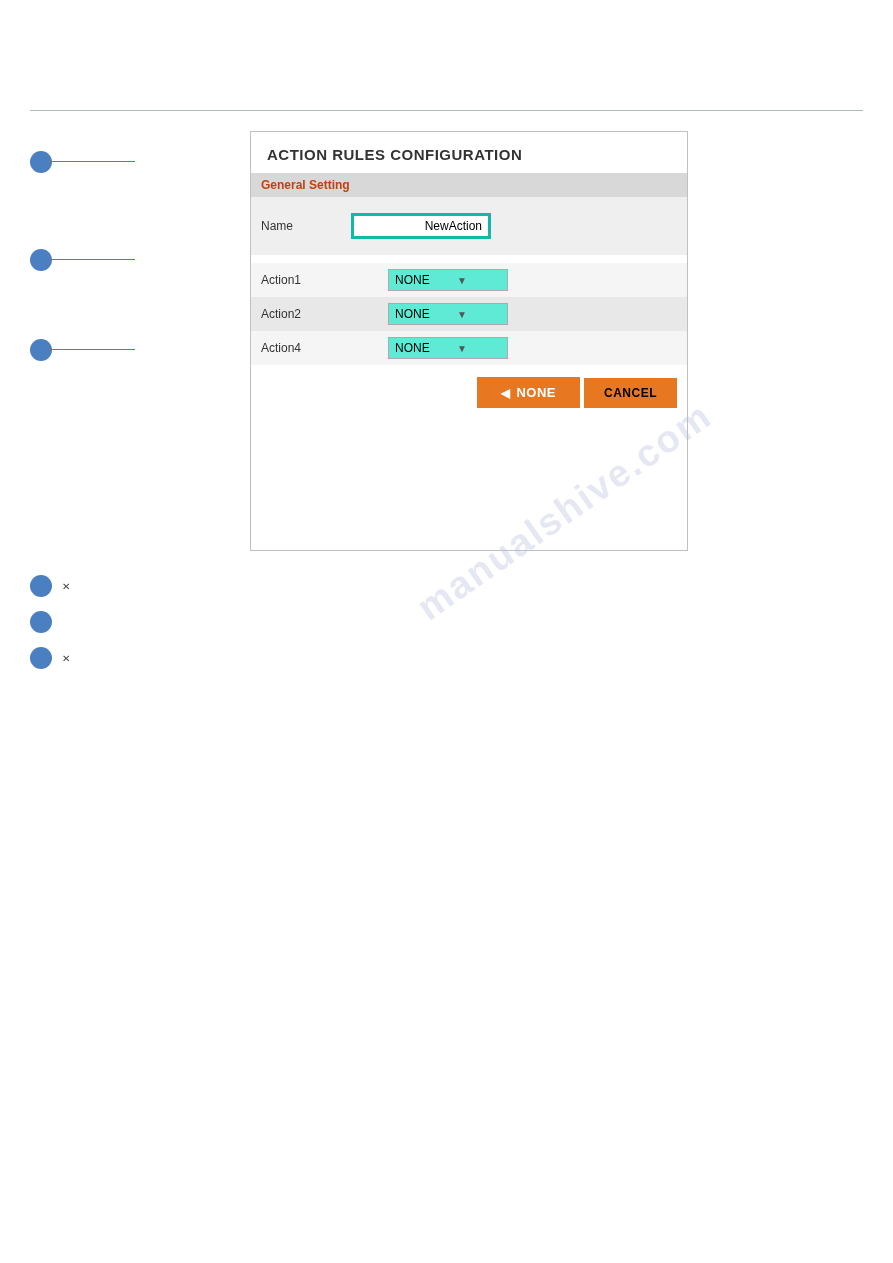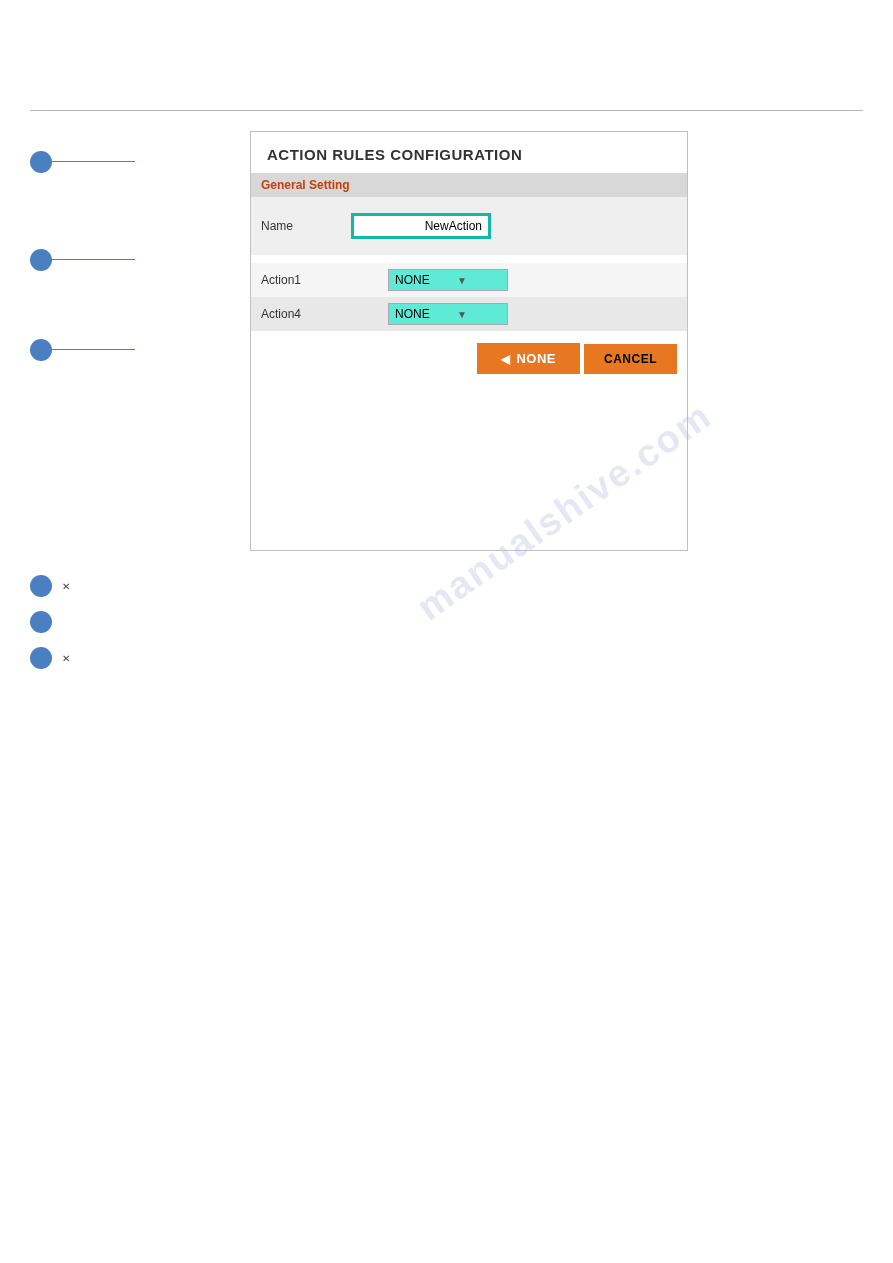--- a/index.html
+++ b/index.html
@@ -283,20 +283,24 @@
         <input class="name-input" type="text" value="NewAction" style="">
       </div>
 
       <table class="actions-table">
         <tbody id="actions-tbody">
         <tr>
               <td>Action1</td>
               <td><div class="action-select-wrapper"><select class="action-select"><option value="NONE">NONE</option></select><span class="select-arrow">▼</span></div></td>
             </tr>
             <tr>
+              <td>Action2</td>
+              <td><div class="action-select-wrapper"><select class="action-select"><option value="NONE">NONE</option></select><span class="select-arrow">▼</span></div></td>
+            </tr>
+            <tr>
               <td>Action4</td>
               <td><div class="action-select-wrapper"><select class="action-select"><option value="NONE">NONE</option></select><span class="select-arrow">▼</span></div></td>
             </tr>
           </tbody>
       </table>
 
       <div class="buttons-row">
         <div class="btn-spacer"></div>
         <button class="btn-save">
           <span style="font-size:12px;">◀</span>

